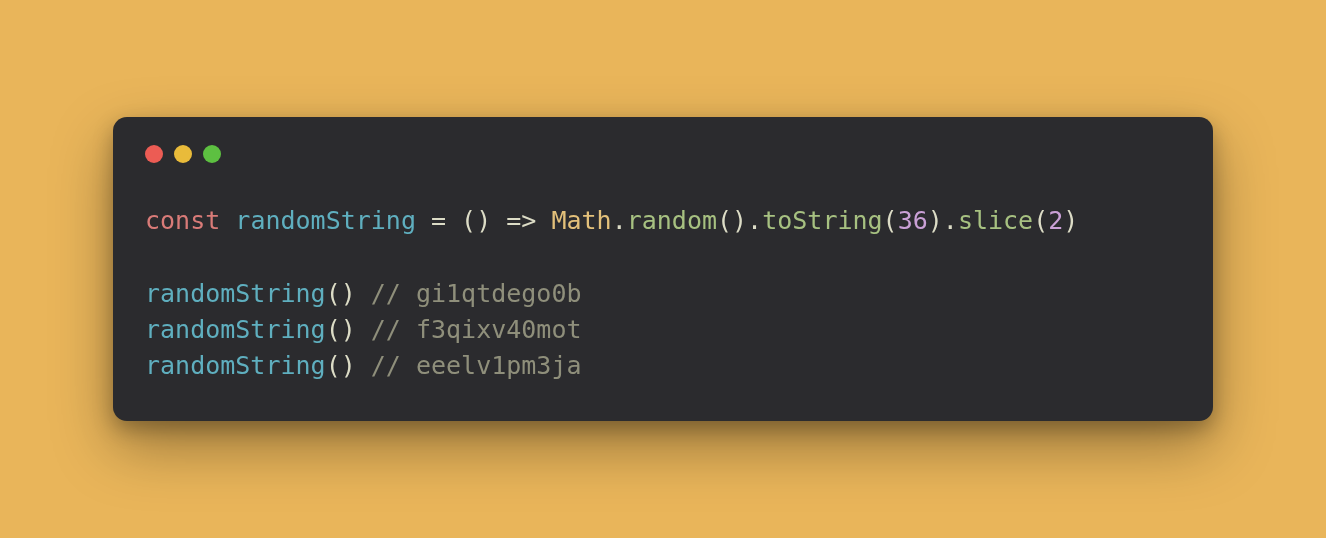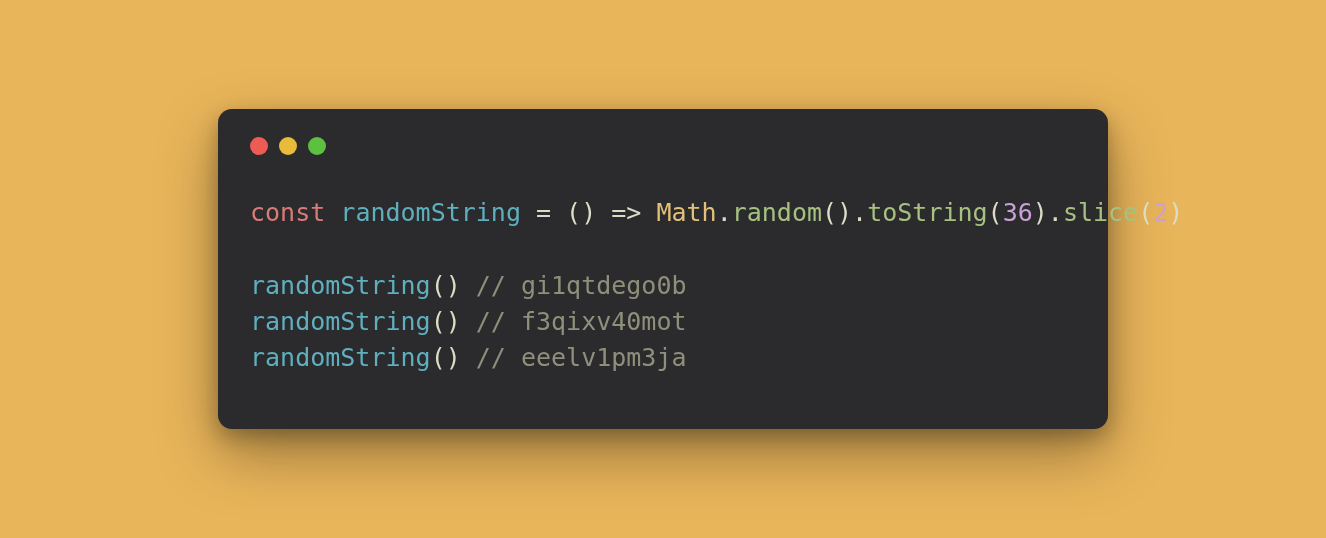--- a/index.html
+++ b/index.html
@@ -10,25 +10,25 @@
     body {
       width: 1326px;
       height: 538px;
       background: #e9b55a;
       display: flex;
       align-items: center;
       justify-content: center;
       font-family: 'Menlo', 'Monaco', 'Consolas', monospace;
     }
     .code-window {
-      width: 890px;
+      width: 1100px;
       background: #2b2b2e;
       border-radius: 14px;
       box-shadow: 0 25px 60px rgba(0,0,0,0.35), 0 8px 20px rgba(0,0,0,0.25);
-      padding: 28px 32px 52px 32px;
+      padding: 28px 32px 36px 32px;
     }
     .traffic-lights {
       display: flex;
       gap: 11px;
       margin-bottom: 40px;
     }
     .traffic-light {
       width: 18px;
       height: 18px;
       border-radius: 50%;

